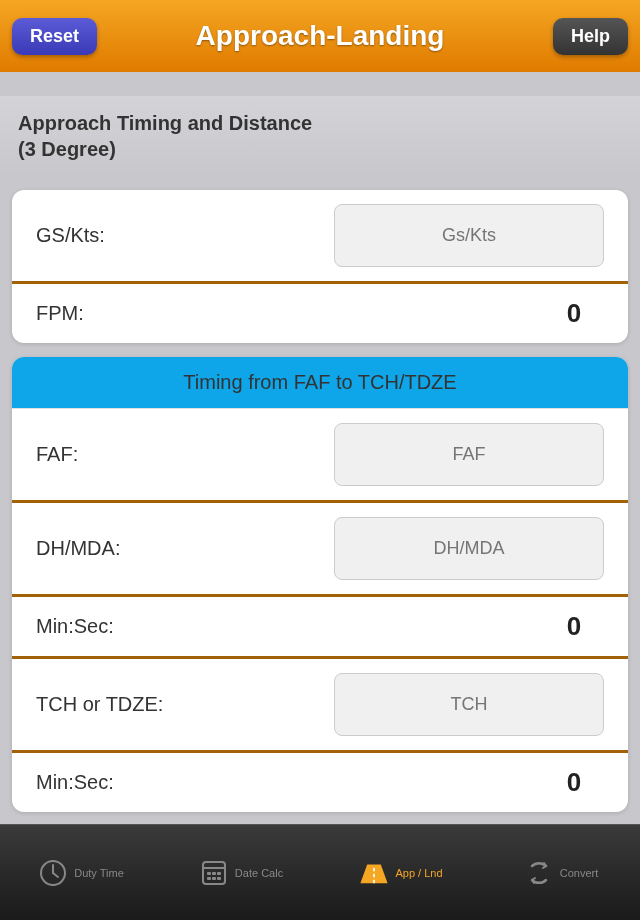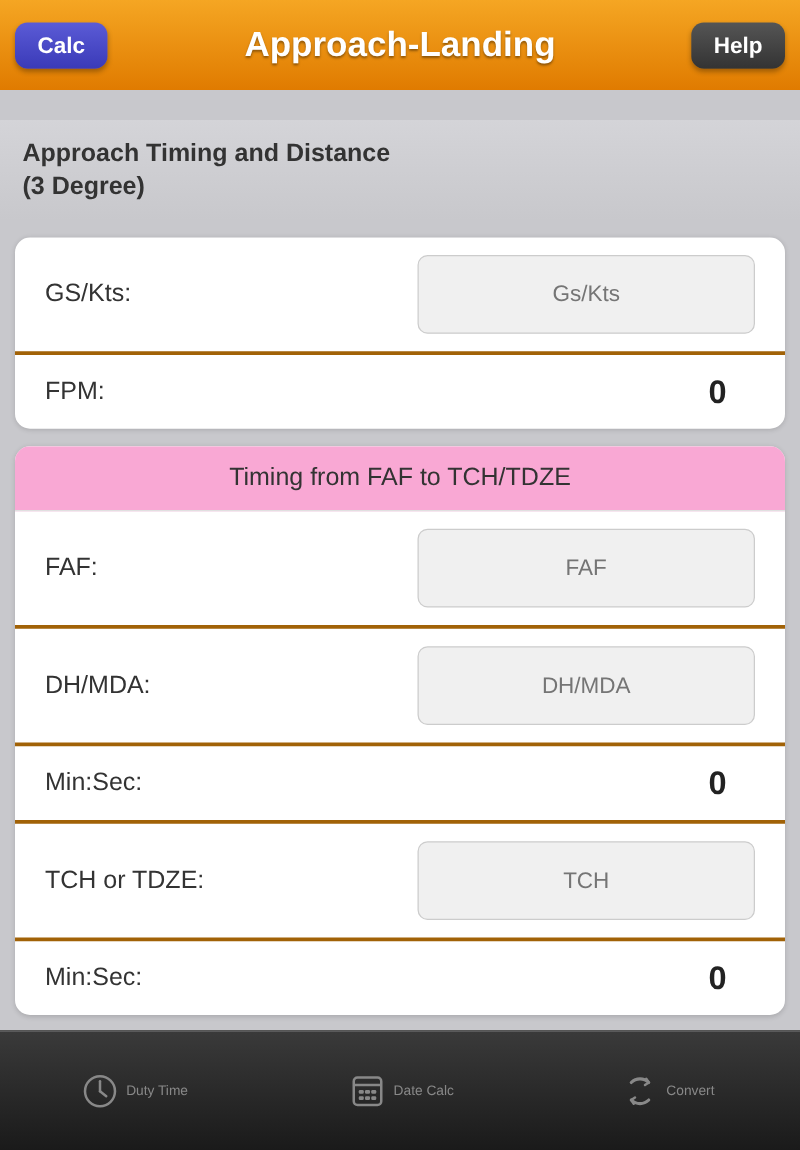--- a/index.html
+++ b/index.html
@@ -119,21 +119,21 @@
     
     .timing-section {
       background: white;
       margin: 0 12px 14px 12px;
       border-radius: 12px;
       box-shadow: 0 1px 4px rgba(0,0,0,0.15);
       overflow: hidden;
     }
 
     .timing-header {
-      background: #f9a8d4;
+      background: #0ea5e9;
       padding: 14px 36px;
       font-size: 20px;
       color: #333;
       text-align: center;
       border-bottom: 1px solid #e0e0e0;
     }
 
     
     .tab-bar {
       position: absolute;
@@ -176,21 +176,21 @@
       height: 34px;
       display: flex;
       align-items: center;
       justify-content: center;
     }
   </style>
 </head>
 <body>
 
 <div class="header">
-  <button class="btn-reset">Calc</button>
+  <button class="btn-reset">Reset</button>
   <span class="header-title">Approach-Landing</span>
   <button class="btn-help">Help</button>
 </div>
 
 <div class="section-heading">
   <span>Approach Timing and Distance</span><br>
   <span>(3 Degree)</span>
 </div>
 
 <div class="card">
@@ -256,20 +256,33 @@
         <rect x="18" y="14" width="4" height="3" rx="1" fill="#888"></rect>
         <rect x="8" y="19" width="4" height="3" rx="1" fill="#888"></rect>
         <rect x="13" y="19" width="4" height="3" rx="1" fill="#888"></rect>
         <rect x="18" y="19" width="4" height="3" rx="1" fill="#888"></rect>
       </svg>
     </div>
     <span class="tab-label">Date Calc</span>
   </div>
 
 
+  <div class="tab-item active">
+    <div class="icon-wrap">
+      <svg width="40" height="32" viewBox="0 0 40 32">
+
+        <polygon points="4,28 36,28 28,6 12,6" fill="#f5a623"></polygon>
+
+        <line x1="20" y1="10" x2="20" y2="14" stroke="white" stroke-width="2"></line>
+        <line x1="20" y1="17" x2="20" y2="21" stroke="white" stroke-width="2"></line>
+        <line x1="20" y1="24" x2="20" y2="28" stroke="white" stroke-width="2"></line>
+      </svg>
+    </div>
+    <span class="tab-label">App / Lnd</span>
+  </div>
 
   <div class="tab-item">
     <div class="icon-wrap">
       <svg width="30" height="30" viewBox="0 0 30 30">
         <path d="M8 8 A10 10 0 0 1 22 8" stroke="#888" stroke-width="2.5" fill="none" stroke-linecap="round"></path>
         <polyline points="20,5 22,8 19,10" stroke="#888" stroke-width="2" fill="none" stroke-linecap="round" stroke-linejoin="round"></polyline>
         <path d="M22 22 A10 10 0 0 1 8 22" stroke="#888" stroke-width="2.5" fill="none" stroke-linecap="round"></path>
         <polyline points="10,25 8,22 11,20" stroke="#888" stroke-width="2" fill="none" stroke-linecap="round" stroke-linejoin="round"></polyline>
       </svg>
     </div>

